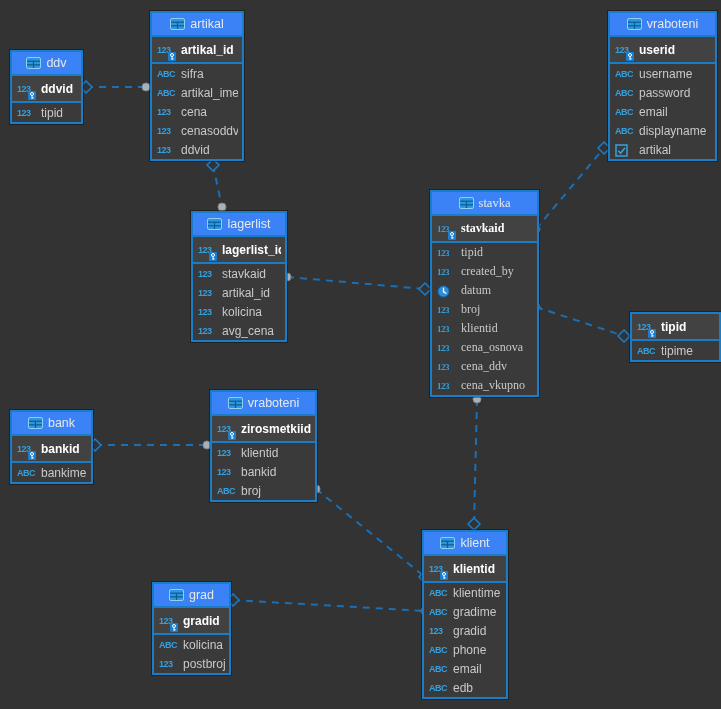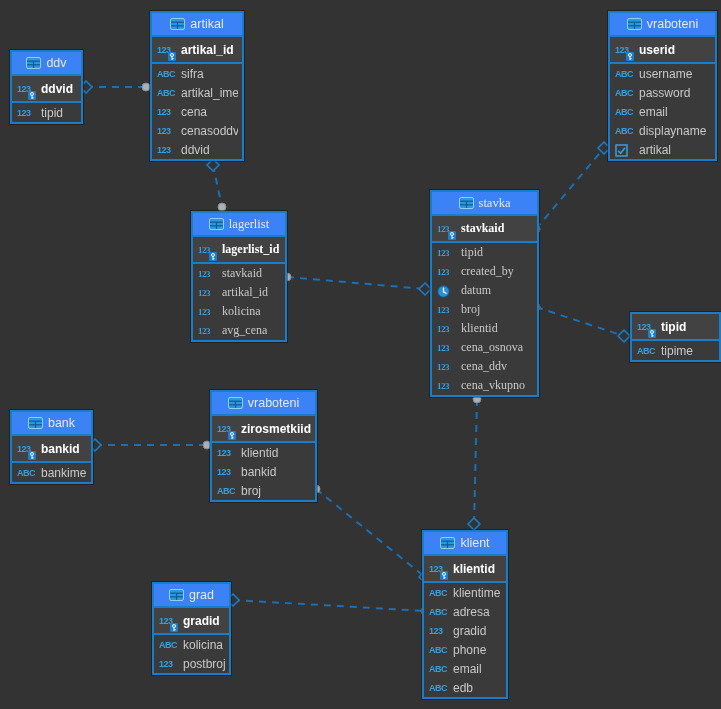--- a/index.html
+++ b/index.html
@@ -206,21 +206,21 @@
           <span class="type-icon">
             <svg width="13" height="13" viewBox="0 0 13 13">
               <rect x="1" y="1" width="11" height="11" fill="none" stroke="#33a1e0" stroke-width="1.5"></rect>
               <path d="M3.2 6.8 L5.6 9.2 L10 3.8" stroke="#33a1e0" stroke-width="1.6" fill="none"></path>
             </svg>
           </span>
           <span class="col-label">artikal</span>
         </div>
       </div>
     </div>
-    <div class="entity" style="left: 191px; top: 211px; width: 92px; font-family: Liberation Serif, serif;">
+    <div class="entity" style="left: 191px; top: 211px; width: 92px;">
       <div class="entity-header">
         <span class="table-icon">
           <svg width="15" height="12" viewBox="0 0 15 12">
             <rect x="0.5" y="0.5" width="14" height="11" rx="1.5" fill="#2e96dc" stroke="#8fd0f2" stroke-width="1"></rect>
             <line x1="1" y1="4.2" x2="14" y2="4.2" stroke="#0c5a96" stroke-width="1.2"></line>
             <line x1="7.5" y1="4.2" x2="7.5" y2="11" stroke="#0c5a96" stroke-width="1.2"></line>
             <line x1="1" y1="7.8" x2="14" y2="7.8" stroke="#0c5a96" stroke-width="1.2"></line>
           </svg>
         </span>
         <span>lagerlist</span>
@@ -455,21 +455,21 @@
           <span class="col-label">klientid</span>
         </div>
       </div>
       <div>
         <div class="col-row">
           <span class="type-icon">ABC</span>
           <span class="col-label">klientime</span>
         </div>
         <div class="col-row">
           <span class="type-icon">ABC</span>
-          <span class="col-label">adresa</span>
+          <span class="col-label">gradime</span>
         </div>
         <div class="col-row">
           <span class="type-icon">123</span>
           <span class="col-label">gradid</span>
         </div>
         <div class="col-row">
           <span class="type-icon">ABC</span>
           <span class="col-label">phone</span>
         </div>
         <div class="col-row">

